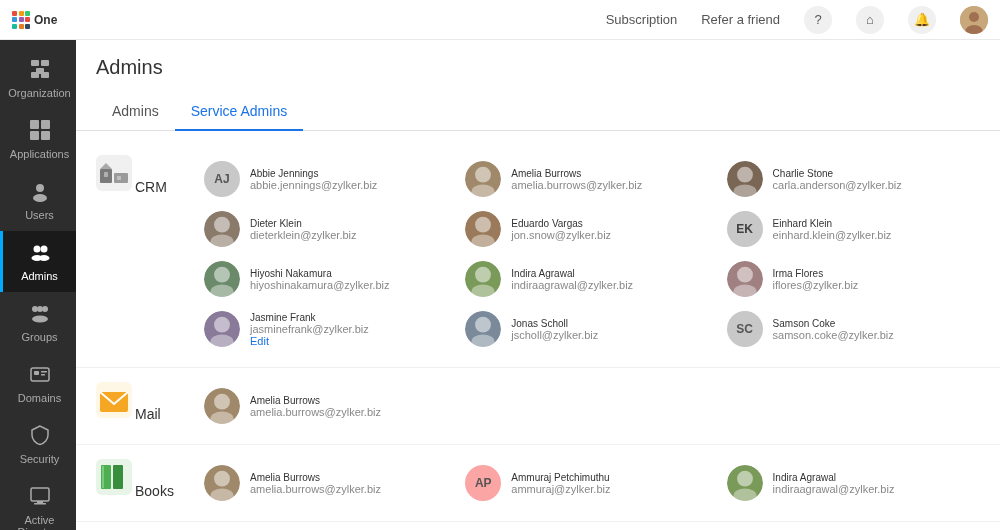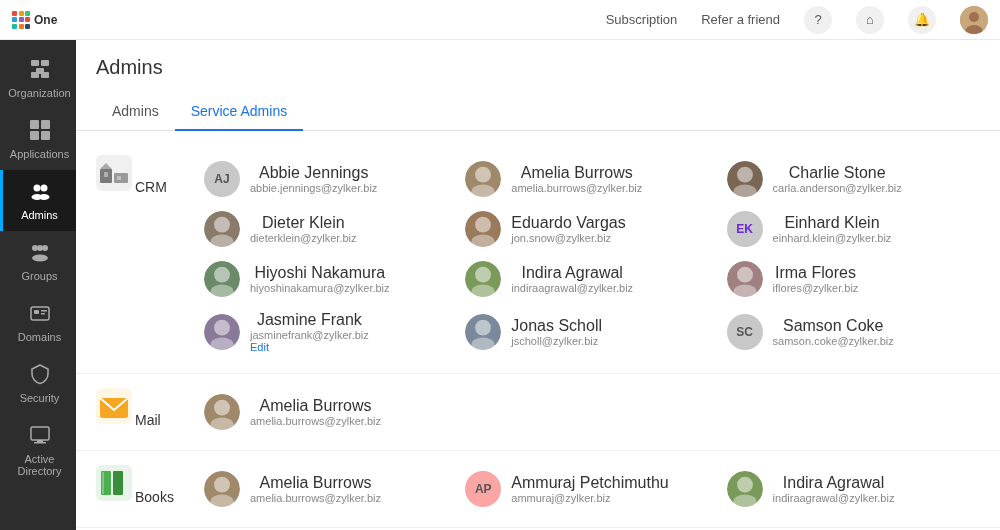--- a/index.html
+++ b/index.html
@@ -184,21 +184,21 @@
       height: 36px;
       border-radius: 50%;
       overflow: hidden;
       flex-shrink: 0;
       display: flex; align-items: center; justify-content: center;
       font-size: 13px;
       font-weight: 600;
       color: #fff;
     }
     .admin-info { display: flex; flex-direction: column; }
-    .admin-name { font-size: 16px; color: #333; font-weight: 500; text-align: center; }
+    .admin-name { font-size: 10px; color: #333; font-weight: 500; }
     .admin-email { font-size: 11px; color: #888; }
     .admin-edit { font-size: 11px; color: #1a73e8; cursor: pointer; }
 
     
     .av-aj { background: #b0bec5; }
     .av-ek { background: #b0bec5; }
     .av-sc { background: #b0bec5; }
     .av-ap { background: #b0bec5; }
   </style>
 </head>
@@ -253,20 +253,29 @@
     <div class="sidebar-item">
       <span class="sidebar-icon">
         <svg width="22" height="22" viewBox="0 0 22 22" fill="none">
             <rect x="1" y="1" width="9" height="9" rx="1" fill="#aaa"></rect>
             <rect x="12" y="1" width="9" height="9" rx="1" fill="#aaa"></rect>
             <rect x="1" y="12" width="9" height="9" rx="1" fill="#aaa"></rect>
             <rect x="12" y="12" width="9" height="9" rx="1" fill="#aaa"></rect>
           </svg>
       </span>
       <span>Applications</span>
+    </div>
+    <div class="sidebar-item">
+      <span class="sidebar-icon">
+        <svg width="22" height="22" viewBox="0 0 22 22" fill="none">
+            <circle cx="11" cy="8" r="4" fill="#aaa"></circle>
+            <ellipse cx="11" cy="18" rx="7" ry="4" fill="#aaa"></ellipse>
+          </svg>
+      </span>
+      <span>Users</span>
     </div>
     <div class="sidebar-item active">
       <span class="sidebar-icon">
         <svg width="22" height="22" viewBox="0 0 22 22" fill="none">
             <circle cx="8" cy="8" r="3.5" fill="#fff"></circle>
             <ellipse cx="8" cy="17" rx="5.5" ry="3" fill="#fff"></ellipse>
             <circle cx="15" cy="8" r="3.5" fill="#fff"></circle>
             <ellipse cx="15" cy="17" rx="5.5" ry="3" fill="#fff"></ellipse>
           </svg>
       </span>
@@ -405,21 +414,21 @@
                   <ellipse cx="18" cy="30.599999999999998" rx="11.52" ry="7.2" fill="rgba(255,255,255,0.4)"></ellipse>
                 </svg>
               </div>
       <div class="admin-info">
         <span class="admin-name">Eduardo Vargas</span>
         <span class="admin-email">jon.snow@zylker.biz</span>
 
       </div>
             </div>
             <div class="admin-item">
-              <div class="admin-avatar av-ek" style="font-size:12px;font-weight:600;color:#6d28d9;background:#c8c8c8;">EK</div>
+              <div class="admin-avatar av-ek" style="font-size:12px;font-weight:600;color:#404040;background:#c8c8c8;">EK</div>
       <div class="admin-info">
         <span class="admin-name">Einhard Klein</span>
         <span class="admin-email">einhard.klein@zylker.biz</span>
 
       </div>
             </div>
             <div class="admin-item">
               <div class="admin-avatar">
                 <svg width="36" height="36" viewBox="0 0 36 36" xmlns="http://www.w3.org/2000/svg">
                   <circle cx="18" cy="18" r="18" fill="#6a8a6a"></circle>

